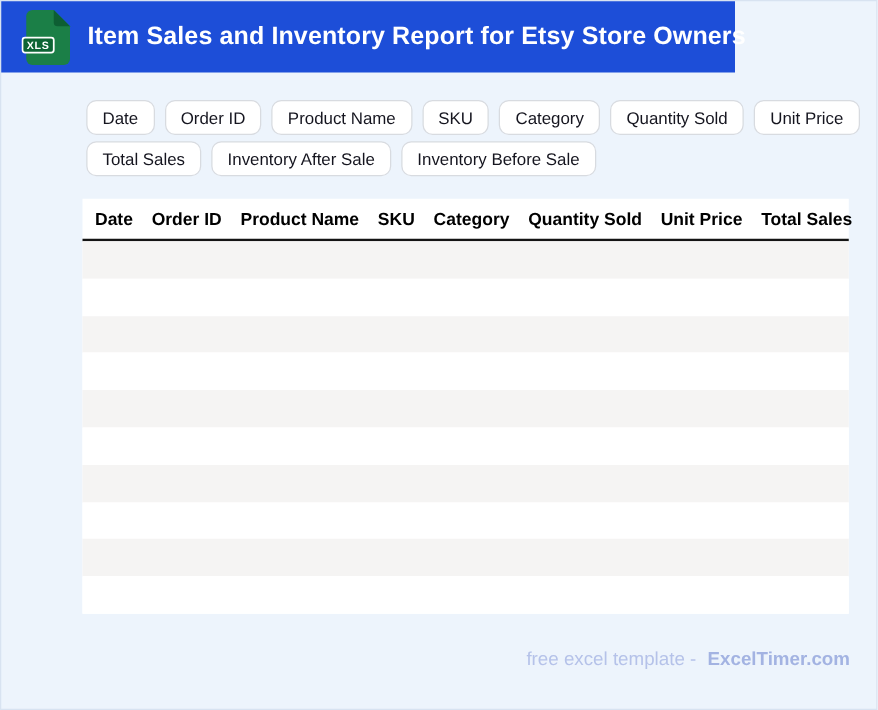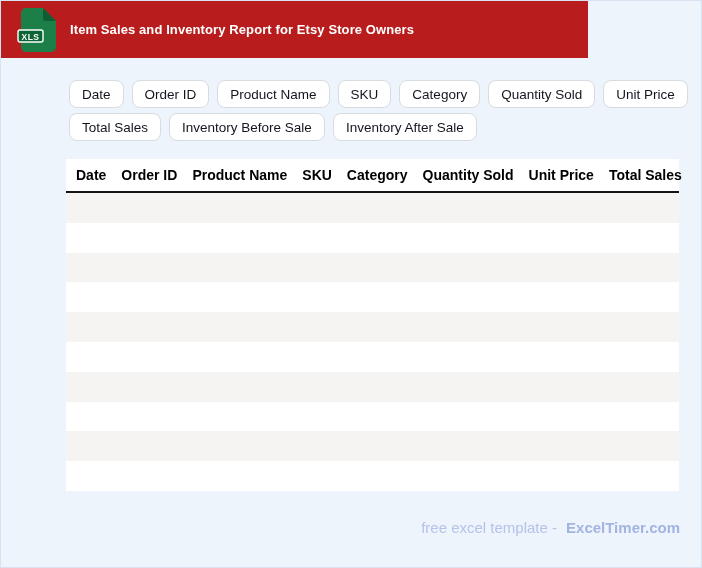--- a/index.html
+++ b/index.html
@@ -10,33 +10,33 @@
     background: #edf4fc;
     border: 1px solid #d8e3f1;
     overflow: hidden;
   }
 
   
   .band {
     position: absolute;
     left: 0; top: 0;
     width: 587px; height: 57px;
-    background: #b91c1c;
+    background: #1d4ed8;
     display: flex;
     align-items: center;
     padding-left: 16px;
   }
   .band .file-icon {
     width: 40px; height: 45px;
     flex: 0 0 auto;
     margin-right: 13px;
   }
   .band .title {
     color: #ffffff;
-    font-size: 13px;
+    font-size: 20px;
     font-weight: bold;
     letter-spacing: 0.1px;
     white-space: nowrap;
   }
 
   
   .chips {
     position: absolute;
     left: 68px;
     display: flex;
@@ -113,22 +113,22 @@
   <div class="chip">Order ID</div>
   <div class="chip">Product Name</div>
   <div class="chip">SKU</div>
   <div class="chip">Category</div>
   <div class="chip">Quantity Sold</div>
   <div class="chip">Unit Price</div>
 </div>
 
 <div class="chips row-2">
   <div class="chip">Total Sales</div>
+  <div class="chip">Inventory After Sale</div>
   <div class="chip">Inventory Before Sale</div>
-  <div class="chip">Inventory After Sale</div>
 </div>
 
 <div class="table">
   <div class="table-header">
     <span>Date</span>
     <span>Order ID</span>
     <span>Product Name</span>
     <span>SKU</span>
     <span>Category</span>
     <span>Quantity Sold</span>

